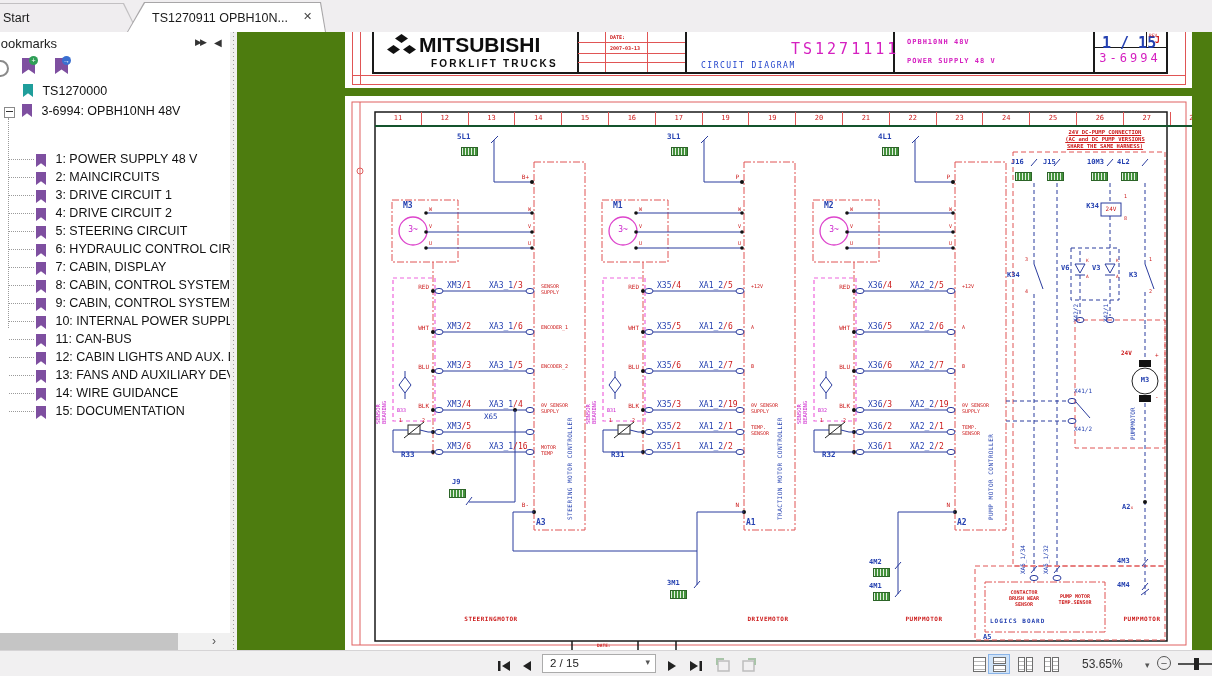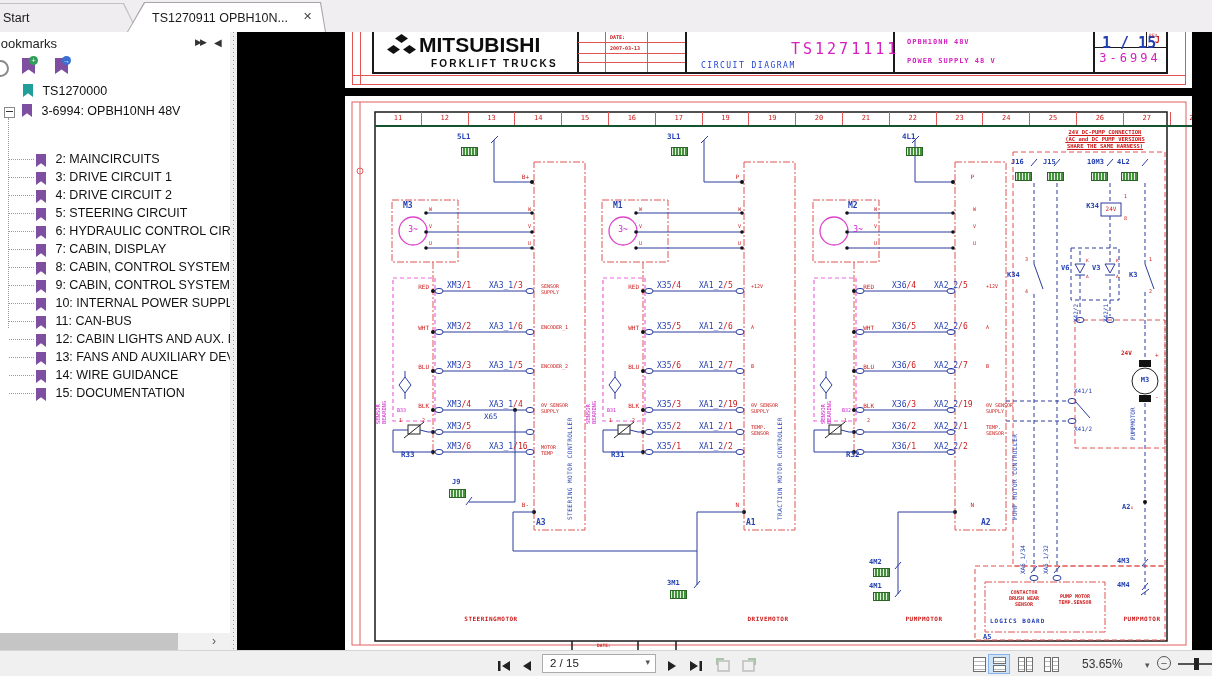--- a/index.html
+++ b/index.html
@@ -37,21 +37,21 @@
   .bmitem{position:relative;height:18px;line-height:18px;white-space:nowrap;padding-left:36px;}
   .bmitem::before{content:"";position:absolute;left:9px;top:9px;width:25px;border-top:1px dotted #9a9a9a;}
   .bmitem .bmk{vertical-align:-2px;}
   .hscroll{position:absolute;left:0;top:601px;width:230px;height:17px;background:#f1f1f1;}
   .hthumb{position:absolute;left:0;top:0;width:178px;height:17px;background:#c5c5c5;}
   .harrow{position:absolute;left:212px;top:1px;font-size:12px;color:#555;}
   #resizer{position:absolute;left:230px;top:32px;width:7px;height:618px;background:#efefef;}
   #resizer::after{content:"";position:absolute;left:3px;top:0;bottom:0;width:1px;
     background:repeating-linear-gradient(180deg,#9a9a9a 0 1px,transparent 1px 4px);}
   
-  #docarea{position:absolute;left:237px;top:32px;width:975px;height:618px;background:#000000;}
+  #docarea{position:absolute;left:237px;top:32px;width:975px;height:618px;background:#4d7c0f;}
   #page1{position:absolute;left:108px;top:0;width:847px;height:56px;background:#fff;overflow:hidden;}
   #page2{position:absolute;left:108px;top:64px;width:847px;height:554px;background:#fff;overflow:hidden;}
   
   .cad{font-family:"DejaVu Sans Mono",monospace;letter-spacing:0;}
   .tb{color:#2440b0;} .tr{color:#cc1a1a;} .tm{color:#cc22cc;} .b{font-weight:bold;}
   .t45{font-size:4.5px;} .t5{font-size:5px;} .t55{font-size:5.5px;} .t6{font-size:6px;}
   .t7{font-size:7px;} .t75{font-size:7.5px;} .t8{font-size:8px;} .t9{font-size:15px;}
   .vert{writing-mode:vertical-rl;transform:rotate(180deg);}
   .ctr{text-align:center;} .rgt{text-align:right;}
   
@@ -67,21 +67,21 @@
   .con{stroke:#2b3c9e;stroke-width:1;fill:none;}
   .dot{fill:#111;}
   .dotf{fill:#111;}
   .mot{stroke:#dd44cc;stroke-width:1.3;fill:none;}
   .sym{stroke:#222;stroke-width:1;fill:#fff;}
   .sym2{stroke:#2b3c9e;stroke-width:1;fill:#fff;}
   .blkframe{stroke:#1a1a1a;stroke-width:1.5;fill:none;}
   .redborder{stroke:#e06060;stroke-width:1;fill:none;}
   
   .mgroup{position:absolute;top:0;left:0;width:245px;height:554px;}
-  .mgroup:nth-of-type(2){left:210px;} .mgroup:nth-of-type(3){left:445px;}
+  .mgroup:nth-of-type(2){left:210px;} .mgroup:nth-of-type(3){left:421px;}
   .gtop{left:112px;top:36px;width:30px;}
   .gbadge{left:116px;top:51px;}
   .badge{position:absolute;width:15px;height:7px;background:#44923c;border:1px solid #2c6428;
     background-image:repeating-linear-gradient(90deg,rgba(255,255,255,.85) 0 1px,transparent 1px 3px);}
   .gbat{left:164px;top:77px;width:20px;text-align:right;}
   .gmot{left:58px;top:105px;}
   .gsym{left:58px;top:129px;width:20px;text-align:center;}
   .ph{width:10px;} .phm{left:84px;} .phc{left:176px;text-align:right;}
   .ph0{top:110px;} .ph1{top:127px;} .ph2{top:144px;}
   .rows{position:absolute;left:0;top:0;width:245px;}
@@ -158,20 +158,24 @@
   </div>
   <div class="expbox" style="left:4px;top:75px;"></div>
   <div class="bmrow" style="left:22px;top:70px;">
     <span class="bmk"></span>
     <span class="bml">3-6994: OPBH10NH 48V</span>
   </div>
   <div class="rail" style="left:8px;top:86px;height:210px;"></div>
 
   <div id="bmitems">
 
+  <div class="bmitem">
+      <span class="bmk"></span>
+      <span class="bml">1: POWER SUPPLY 48 V</span>
+    </div>
       <div class="bmitem">
       <span class="bmk"></span>
       <span class="bml">2: MAINCIRCUITS</span>
     </div>
       <div class="bmitem">
       <span class="bmk"></span>
       <span class="bml">3: DRIVE CIRCUIT 1</span>
     </div>
       <div class="bmitem">
       <span class="bmk"></span>

